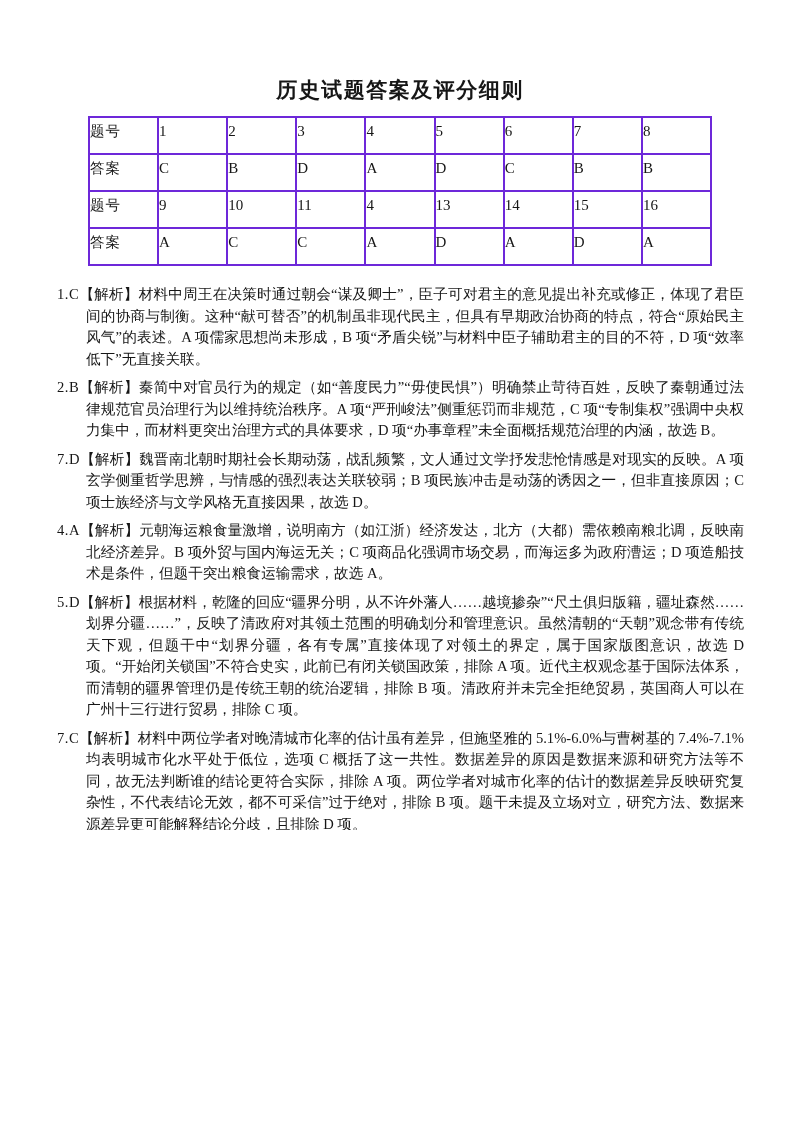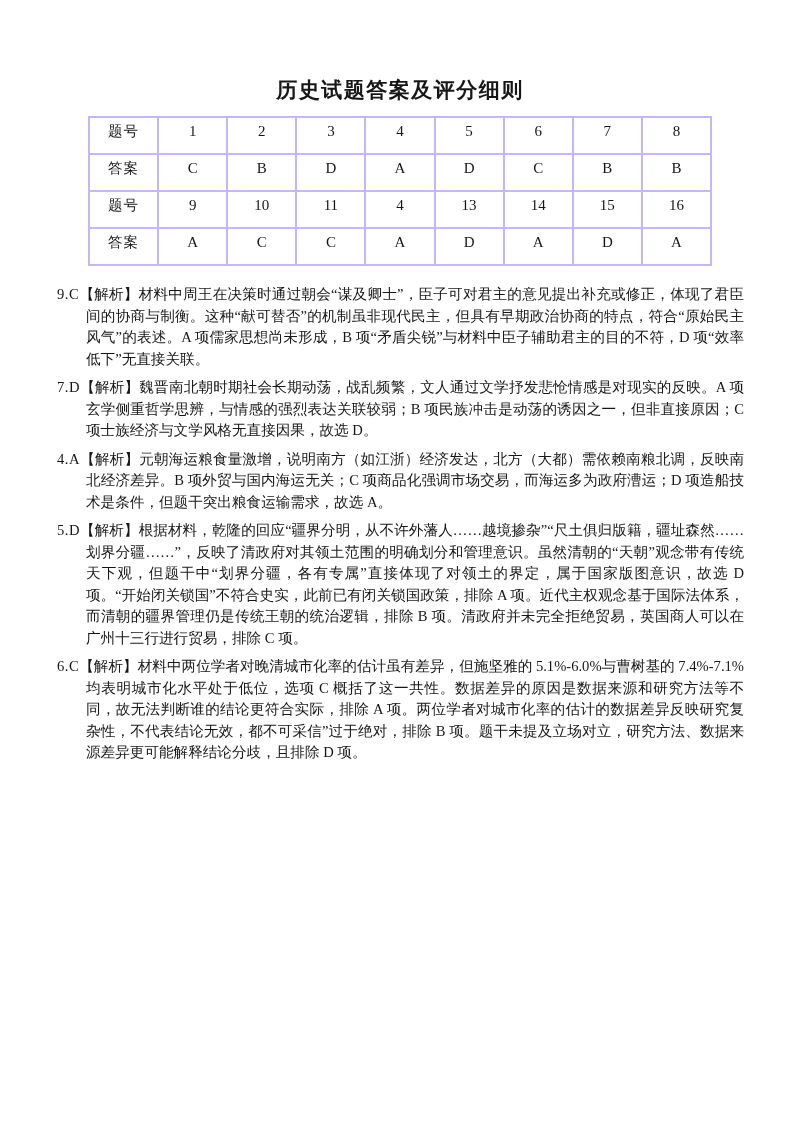--- a/index.html
+++ b/index.html
@@ -22,23 +22,23 @@
     font-weight: bold;
     letter-spacing: 1.5px;
   }
   table.answer-table {
     border-collapse: collapse;
     table-layout: fixed;
     width: 624px;
     margin: 12px 0 0 88px;
   }
   table.answer-table td {
-    border: 2px solid #c4b5fd;
+    border: 2px solid #6d28d9;
     height: 37px;
-    text-align: center;
+    text-align: left;
     vertical-align: middle;
     font-size: 15px;
     padding: 0 0 8px 0;
   }
   table.answer-table td.hdr {
     font-size: 14.5px;
     letter-spacing: 1px;
   }
   .content {
     margin: 18px 0 0 57px;
@@ -104,20 +104,21 @@
         <td>A</td>
         <td>D</td>
         <td>A</td>
         <td>D</td>
         <td>A</td>
       </tr>
     </tbody>
   </table>
 
   <div class="content">
-    <p class="expl"><span class="marker">9.C</span><span class="label">【解析】</span><span>材料中周王在决策时通过朝会“谋及卿士”，臣子可对君主的意见提出补充或修正，体现了君臣间的协商与制衡。这种“献可替否”的机制虽非现代民主，但具有早期政治协商的特点，符合“原始民主风气”的表述。A 项儒家思想尚未形成，B 项“矛盾尖锐”与材料中臣子辅助君主的目的不符，D 项“效率低下”无直接关联。</span></p>
+    <p class="expl"><span class="marker">1.C</span><span class="label">【解析】</span><span>材料中周王在决策时通过朝会“谋及卿士”，臣子可对君主的意见提出补充或修正，体现了君臣间的协商与制衡。这种“献可替否”的机制虽非现代民主，但具有早期政治协商的特点，符合“原始民主风气”的表述。A 项儒家思想尚未形成，B 项“矛盾尖锐”与材料中臣子辅助君主的目的不符，D 项“效率低下”无直接关联。</span></p>
+    <p class="expl"><span class="marker">2.B</span><span class="label">【解析】</span><span>秦简中对官员行为的规定（如“善度民力”“毋使民惧”）明确禁止苛待百姓，反映了秦朝通过法律规范官员治理行为以维持统治秩序。A 项“严刑峻法”侧重惩罚而非规范，C 项“专制集权”强调中央权力集中，而材料更突出治理方式的具体要求，D 项“办事章程”未全面概括规范治理的内涵，故选 B。</span></p>
     <p class="expl"><span class="marker">7.D</span><span class="label">【解析】</span><span>魏晋南北朝时期社会长期动荡，战乱频繁，文人通过文学抒发悲怆情感是对现实的反映。A 项玄学侧重哲学思辨，与情感的强烈表达关联较弱；B 项民族冲击是动荡的诱因之一，但非直接原因；C 项士族经济与文学风格无直接因果，故选 D。</span></p>
     <p class="expl"><span class="marker">4.A</span><span class="label">【解析】</span><span>元朝海运粮食量激增，说明南方（如江浙）经济发达，北方（大都）需依赖南粮北调，反映南北经济差异。B 项外贸与国内海运无关；C 项商品化强调市场交易，而海运多为政府漕运；D 项造船技术是条件，但题干突出粮食运输需求，故选 A。</span></p>
     <p class="expl"><span class="marker">5.D</span><span class="label">【解析】</span><span>根据材料，乾隆的回应“疆界分明，从不许外藩人……越境掺杂”“尺土俱归版籍，疆址森然……划界分疆……”，反映了清政府对其领土范围的明确划分和管理意识。虽然清朝的“天朝”观念带有传统天下观，但题干中“划界分疆，各有专属”直接体现了对领土的界定，属于国家版图意识，故选 D 项。“开始闭关锁国”不符合史实，此前已有闭关锁国政策，排除 A 项。近代主权观念基于国际法体系，而清朝的疆界管理仍是传统王朝的统治逻辑，排除 B 项。清政府并未完全拒绝贸易，英国商人可以在广州十三行进行贸易，排除 C 项。</span></p>
-    <p class="expl"><span class="marker">6.C</span><span class="label">【解析】</span><span>材料中两位学者对晚清城市化率的估计虽有差异，但施坚雅的 5.1%-6.0%与曹树基的 7.4%-7.1%均表明城市化水平处于低位，选项 C 概括了这一共性。数据差异的原因是数据来源和研究方法等不同，故无法判断谁的结论更符合实际，排除 A 项。两位学者对城市化率的估计的数据差异反映研究复杂性，不代表结论无效，都不可采信”过于绝对，排除 B 项。题干未提及立场对立，研究方法、数据来源差异更可能解释结论分歧，且排除 D 项。</span></p>
+    <p class="expl"><span class="marker">7.C</span><span class="label">【解析】</span><span>材料中两位学者对晚清城市化率的估计虽有差异，但施坚雅的 5.1%-6.0%与曹树基的 7.4%-7.1%均表明城市化水平处于低位，选项 C 概括了这一共性。数据差异的原因是数据来源和研究方法等不同，故无法判断谁的结论更符合实际，排除 A 项。两位学者对城市化率的估计的数据差异反映研究复杂性，不代表结论无效，都不可采信”过于绝对，排除 B 项。题干未提及立场对立，研究方法、数据来源差异更可能解释结论分歧，且排除 D 项。</span></p>
   </div>
 
 </div>
 
 </body></html>

